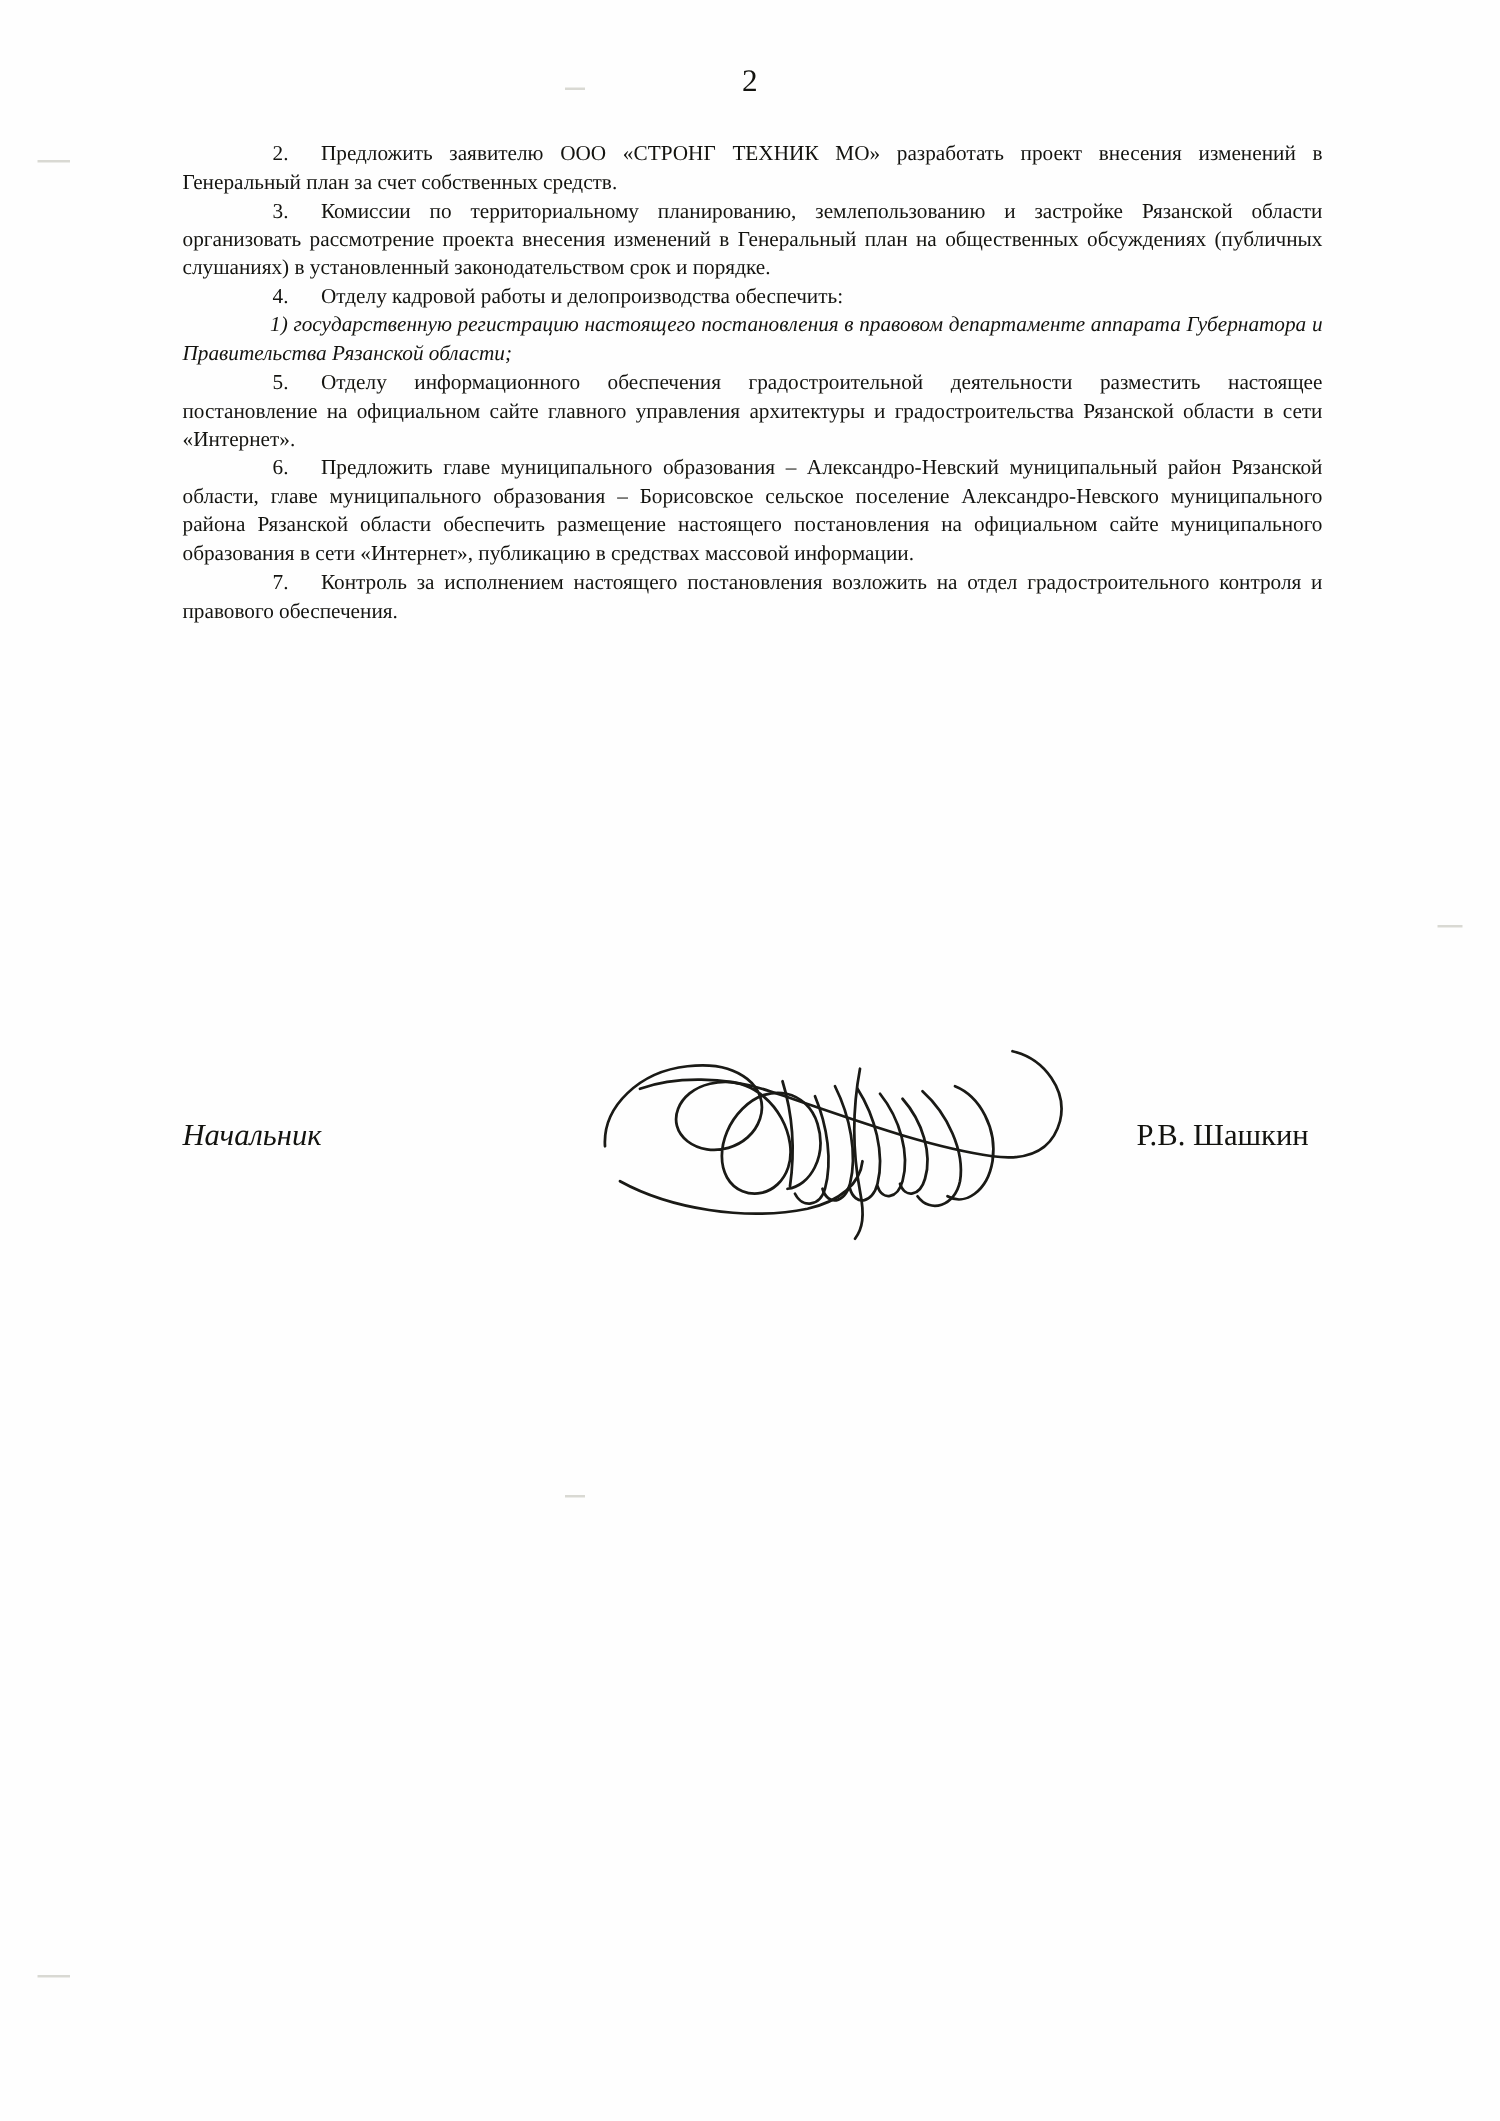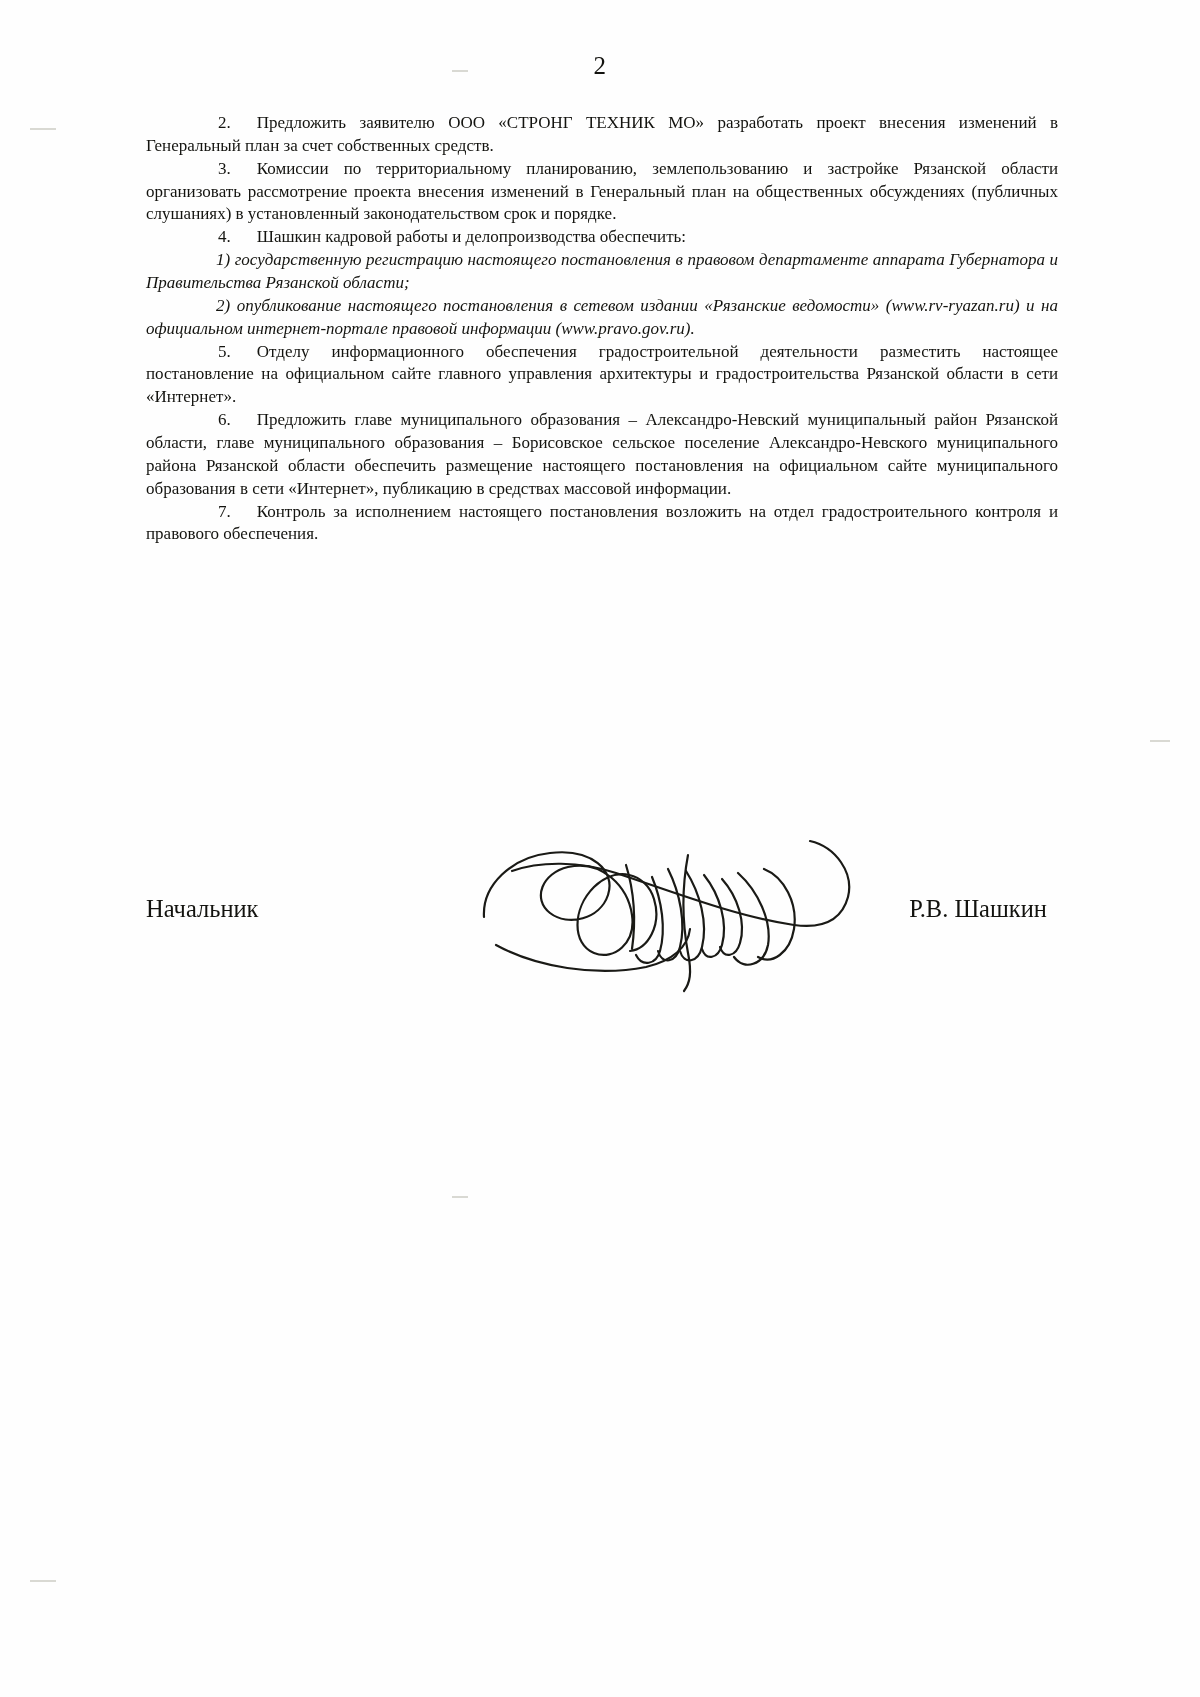--- a/index.html
+++ b/index.html
@@ -52,20 +52,21 @@
     position: absolute;
     top: 895px;
     left: 146px;
     width: 912px;
     font-size: 24.5px;
   }
   .sig-title {
     position: absolute;
     left: 0;
     top: 0;
+    font-style: italic;
   }
   .sig-name {
     position: absolute;
     right: 11px;
     top: 0;
     white-space: nowrap;
   }
   .sig-scribble {
     position: absolute;
     left: 330px;
@@ -101,30 +102,27 @@
 
     <p class="para">
       <span>2.</span><span class="num-sp"></span><span>Предложить заявителю ООО «СТРОНГ ТЕХНИК МО» разработать проект внесения изменений в Генеральный план за счет собственных средств.</span>
     </p>
 
     <p class="para">
       <span>3.</span><span class="num-sp"></span><span>Комиссии по территориальному планированию, землепользованию и застройке Рязанской области организовать рассмотрение проекта внесения изменений в Генеральный план на общественных обсуждениях (публичных слушаниях) в установленный законодательством срок и порядке.</span>
     </p>
 
     <p class="para">
-      <span>4.</span><span class="num-sp"></span><span>Шашкин кадровой работы и делопроизводства обеспечить:</span>
+      <span>4.</span><span class="num-sp"></span><span>Отделу кадровой работы и делопроизводства обеспечить:</span>
     </p>
 
     <p class="para sub">
       <span>1)</span>&nbsp;<span>государственную регистрацию настоящего постановления в правовом департаменте аппарата Губернатора и Правительства Рязанской области;</span>
     </p>
 
-    <p class="para sub">
-      <span>2)</span>&nbsp;<span>опубликование настоящего постановления в сетевом издании «Рязанские ведомости» (www.rv-ryazan.ru) и на официальном интернет-портале правовой информации (www.pravo.gov.ru).</span>
-    </p>
 
     <p class="para">
       <span>5.</span><span class="num-sp"></span><span>Отделу информационного обеспечения градостроительной деятельности разместить настоящее постановление на официальном сайте главного управления архитектуры и градостроительства Рязанской области в сети «Интернет».</span>
     </p>
 
     <p class="para">
       <span>6.</span><span class="num-sp"></span><span>Предложить главе муниципального образования – Александро-Невский муниципальный район Рязанской области, главе муниципального образования – Борисовское сельское поселение Александро-Невского муниципального района Рязанской области обеспечить размещение настоящего постановления на официальном сайте муниципального образования в сети «Интернет», публикацию в средствах массовой информации.</span>
     </p>
 
     <p class="para">

